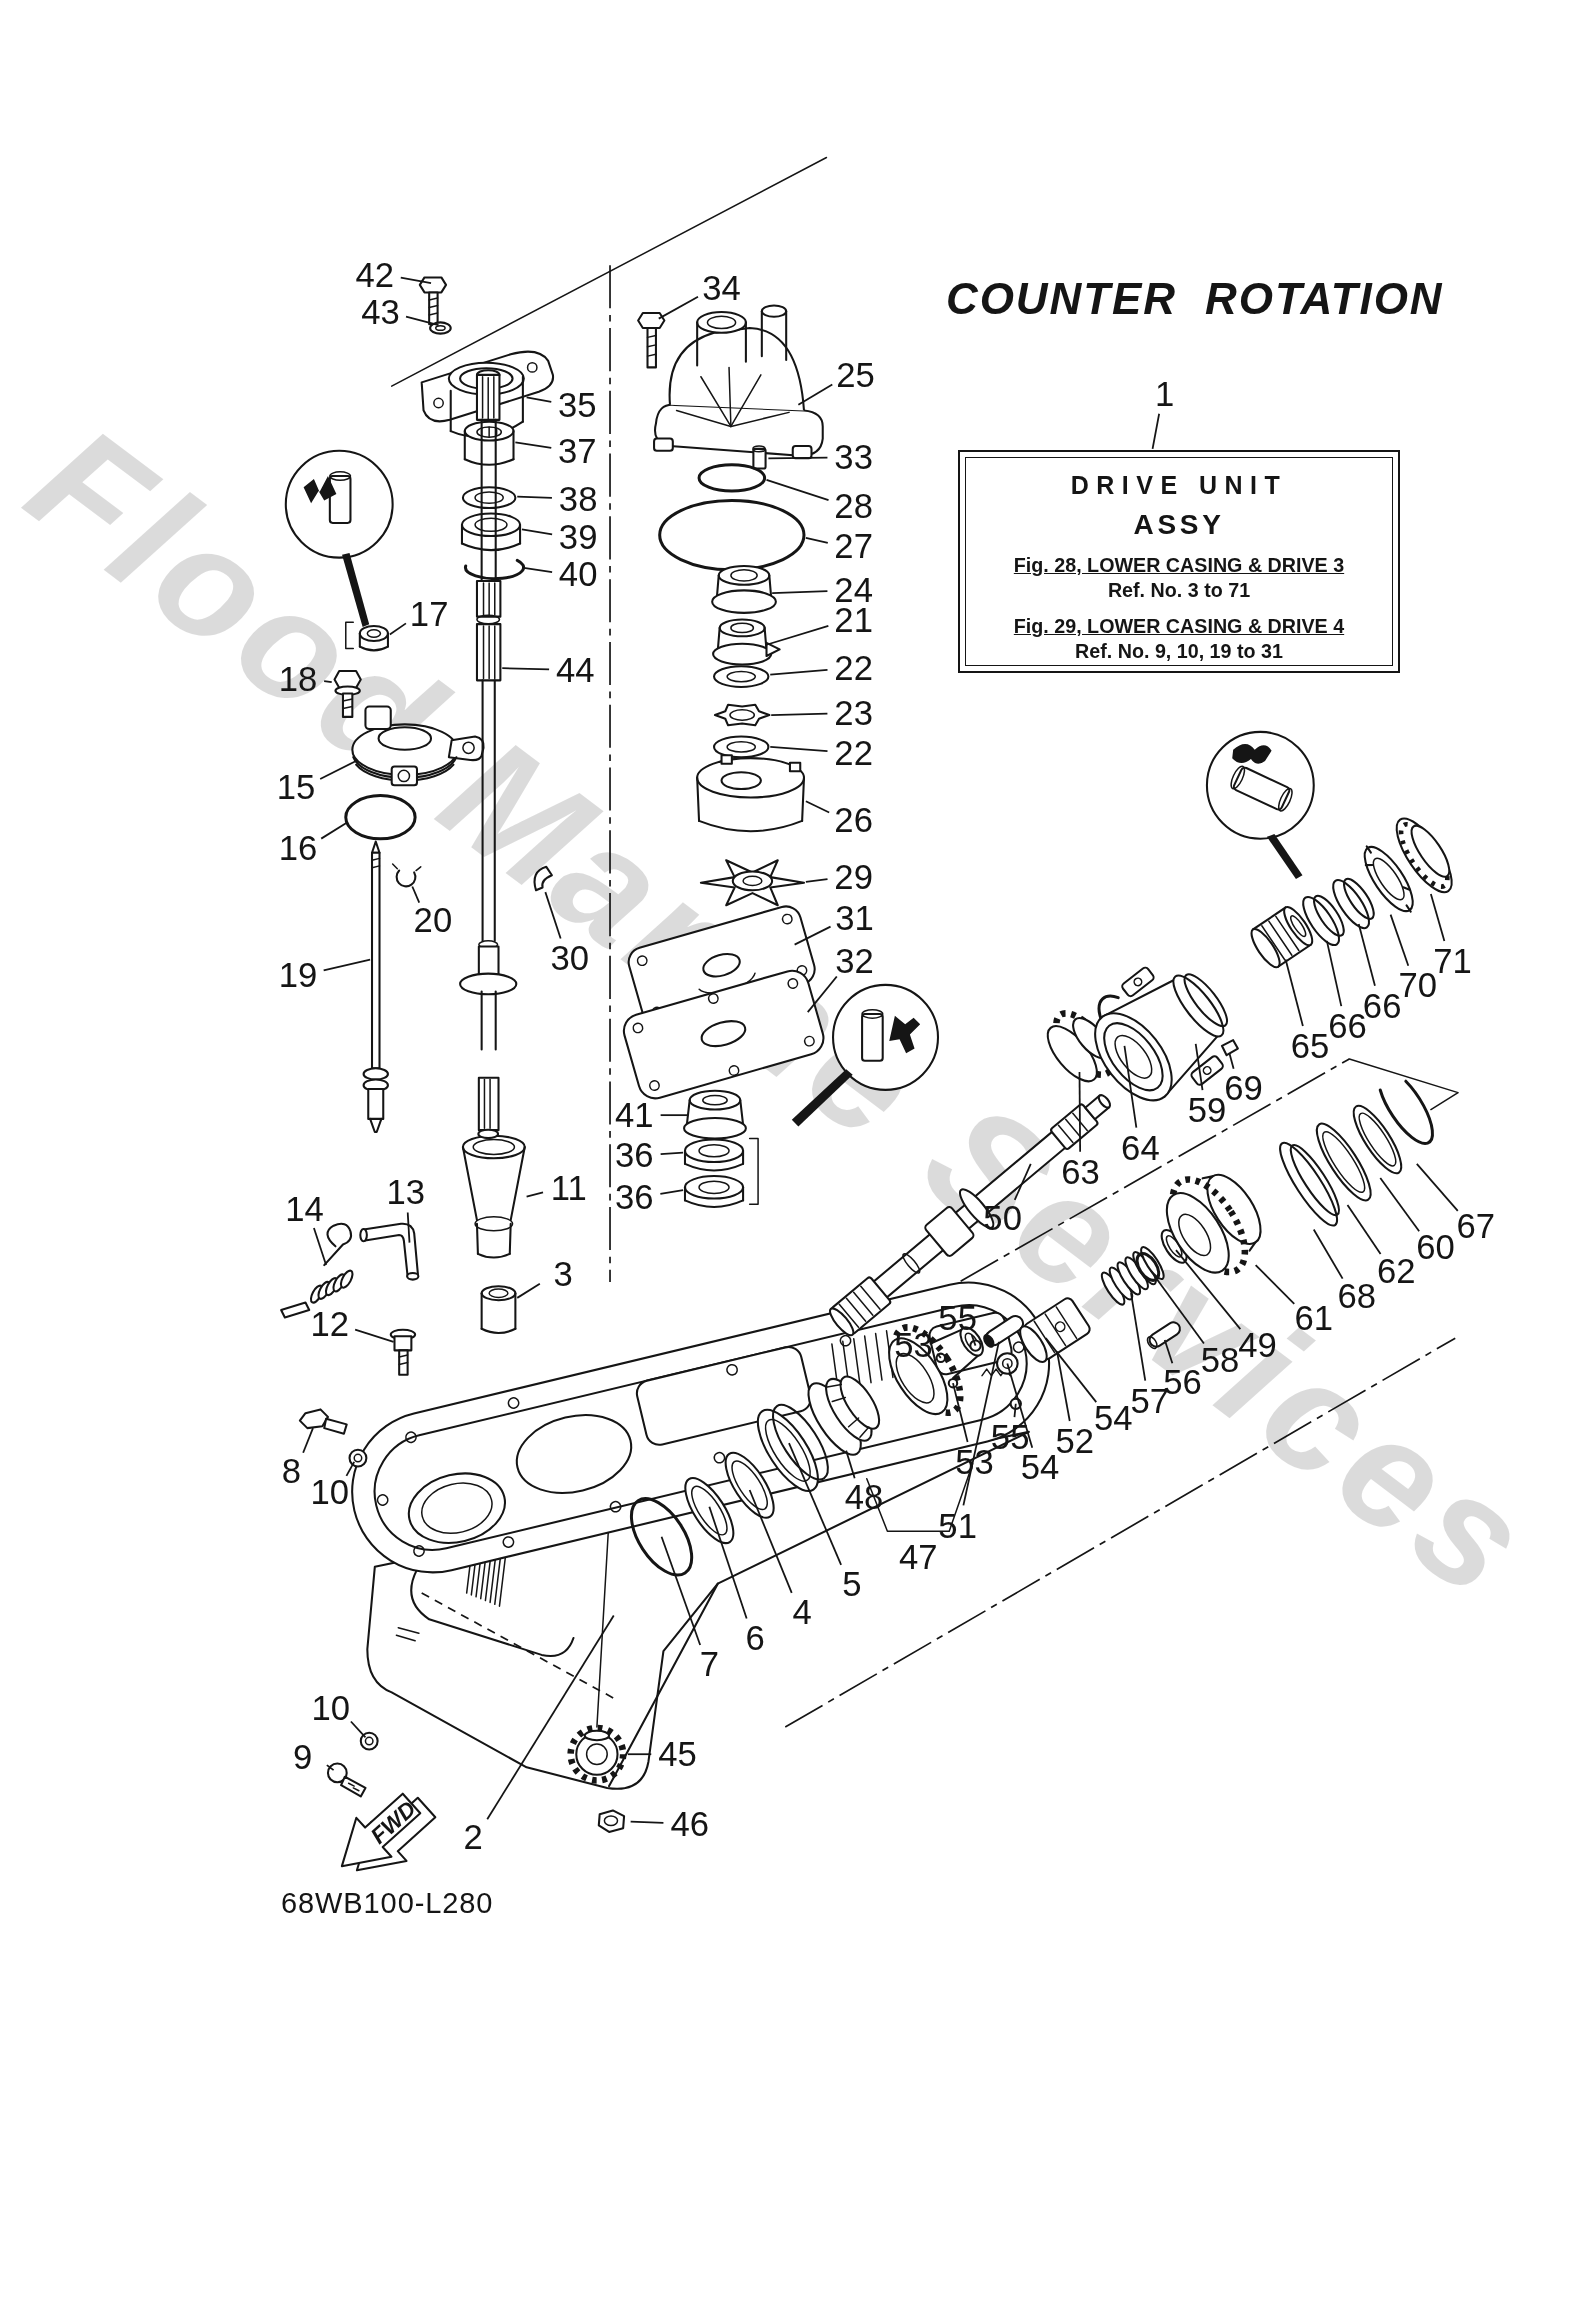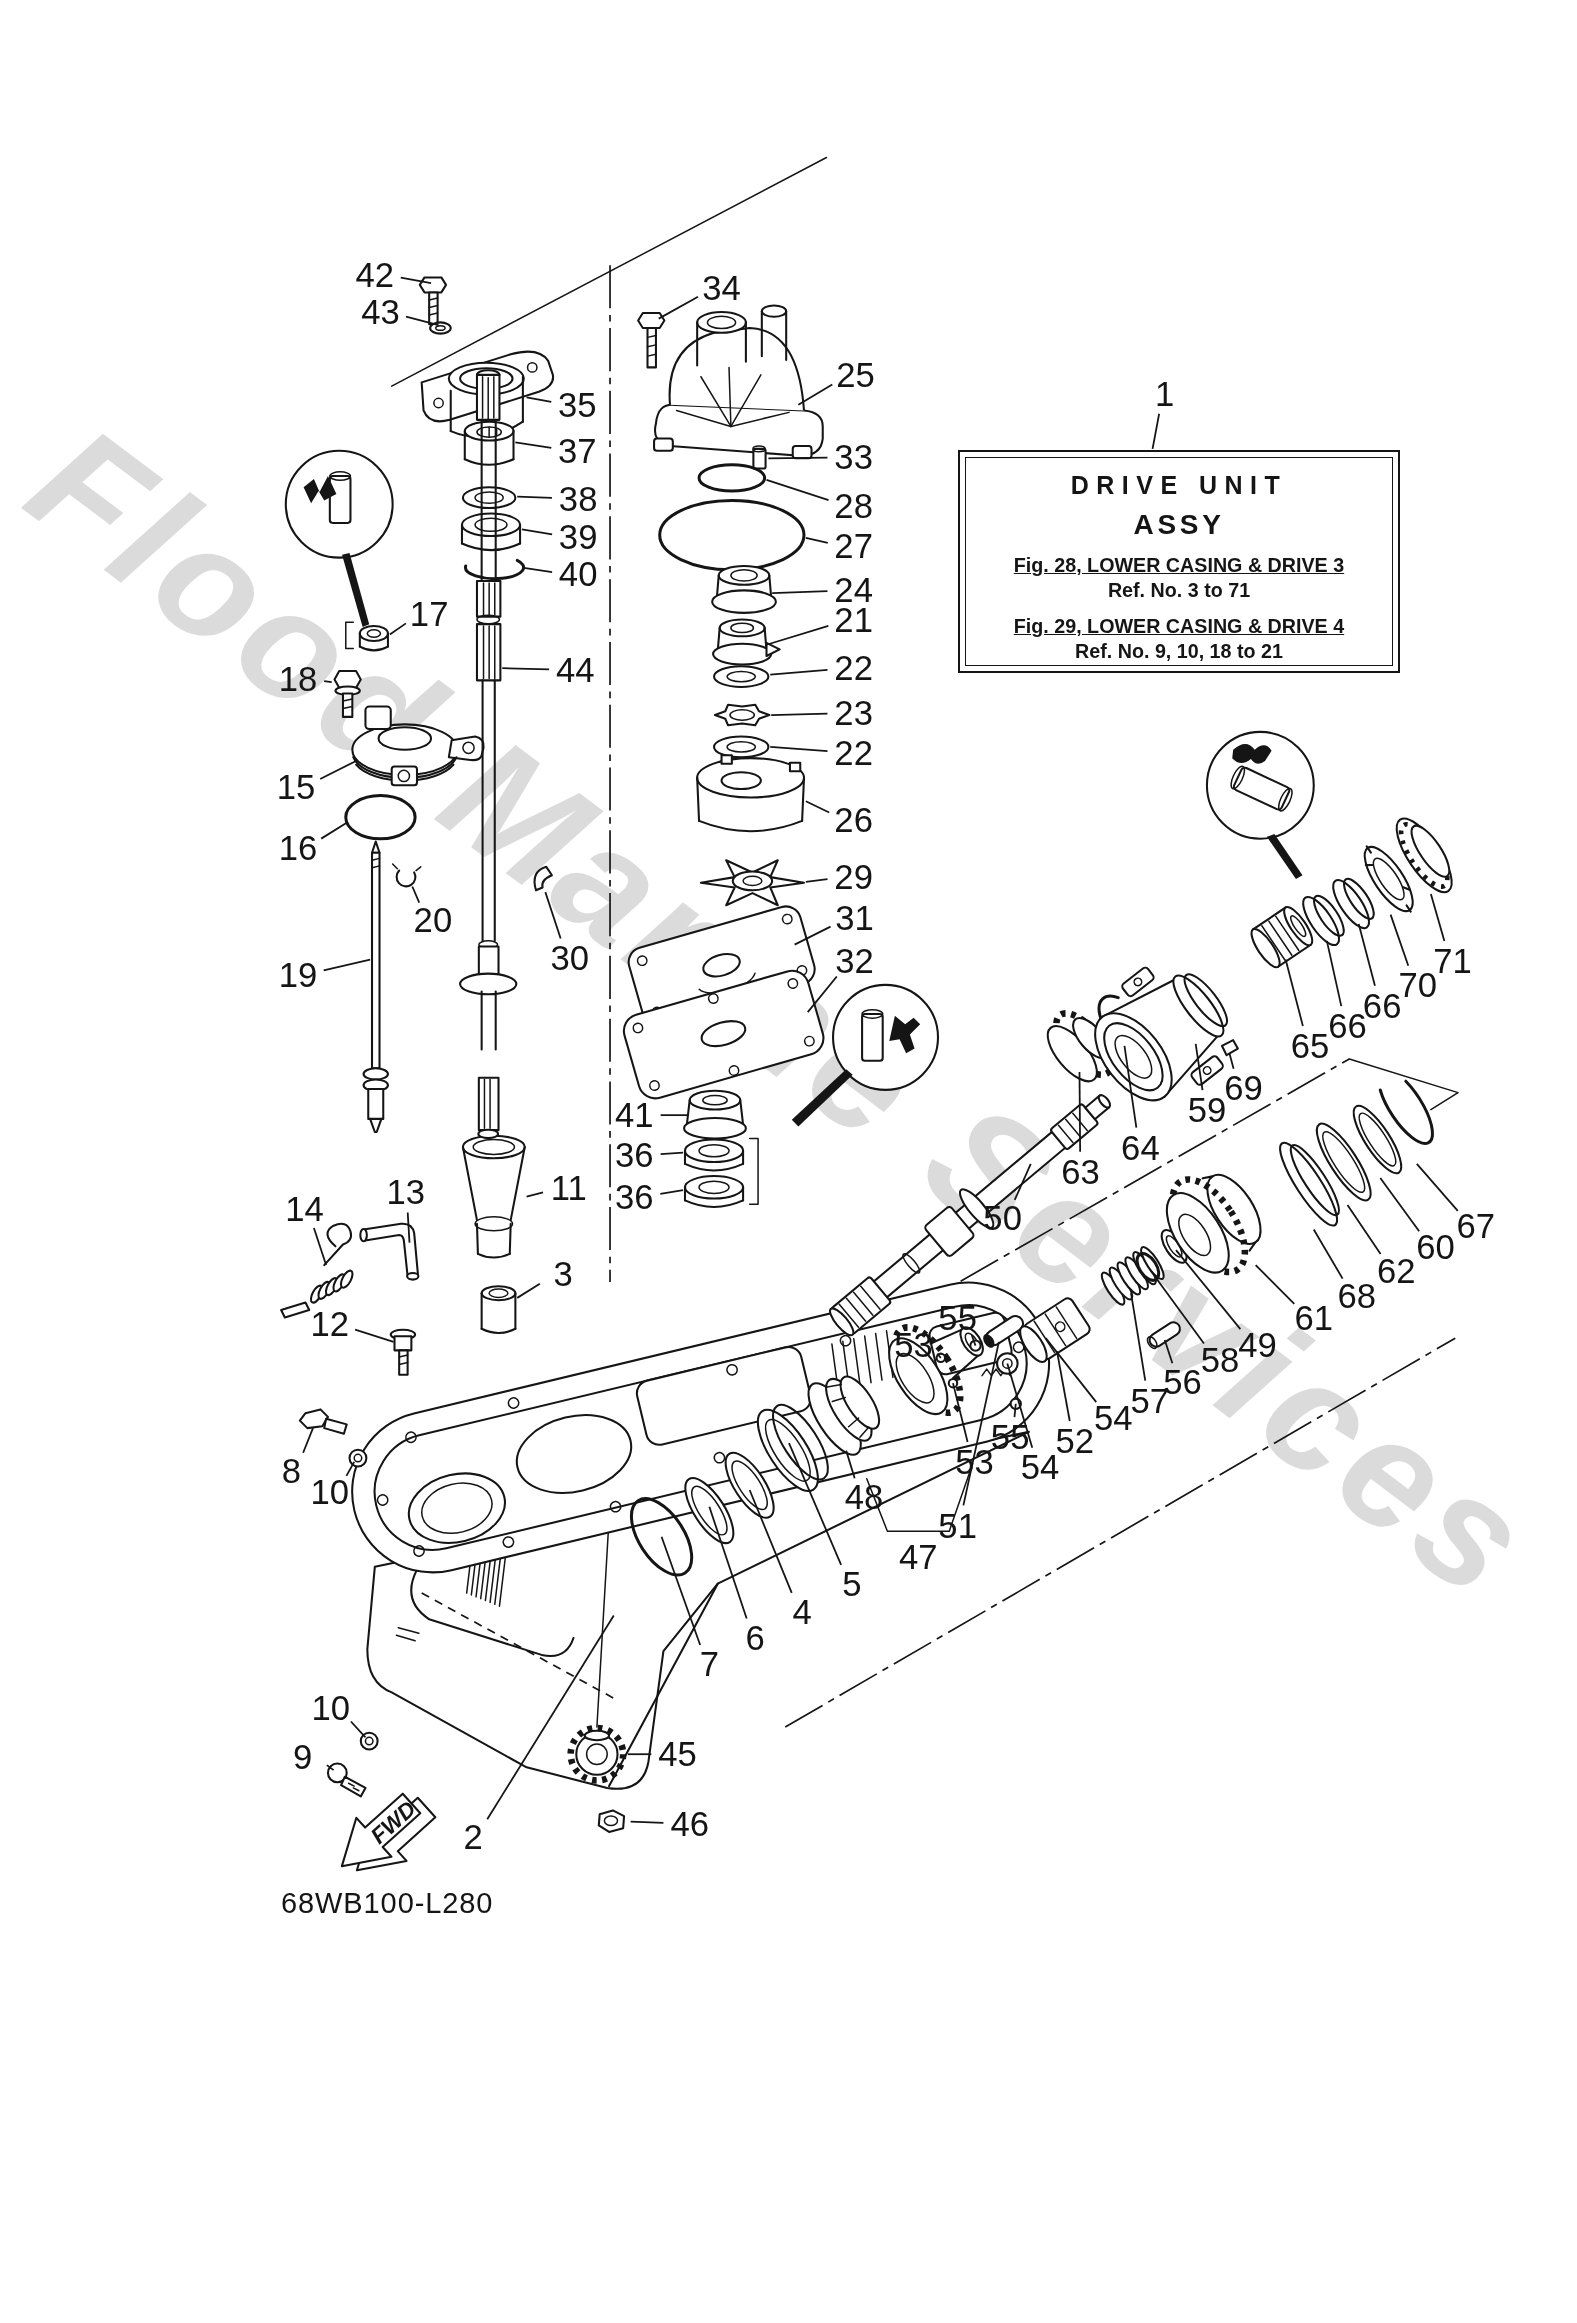--- a/index.html
+++ b/index.html
@@ -797,28 +797,29 @@
         <text x="1448" y="1383" class="callout" text-anchor="middle" dominant-baseline="central">68</text>
         <line x1="1473.3" y1="1338.3" x2="1438" y2="1286" stroke="#151515" stroke-width="1.9"></line>
         <text x="1490" y="1356" class="callout" text-anchor="middle" dominant-baseline="central">62</text>
         <line x1="1514.5" y1="1313.8" x2="1473" y2="1257" stroke="#151515" stroke-width="1.9"></line>
         <text x="1532" y="1331" class="callout" text-anchor="middle" dominant-baseline="central">60</text>
         <line x1="1555.7" y1="1292.1" x2="1512" y2="1242" stroke="#151515" stroke-width="1.9"></line>
         <text x="1575" y="1308" class="callout" text-anchor="middle" dominant-baseline="central">67</text>
       </g>
 </svg>
 
+  <div id="title">COUNTER  ROTATION</div>
 
   <div id="assybox">
     <div class="inner">
       <div class="bx1">DRIVE UNIT</div>
       <div class="bx2">ASSY</div>
       <div class="bx3">Fig. 28, LOWER CASING &amp; DRIVE 3</div>
       <div class="bx4">Ref. No. 3 to 71</div>
       <div class="bx3">Fig. 29, LOWER CASING &amp; DRIVE 4</div>
-      <div class="bx4">Ref. No. 9, 10, 18 to 21</div>
+      <div class="bx4">Ref. No. 9, 10, 19 to 31</div>
     </div>
   </div>
 
   <div id="dwgcode">68WB100-L280</div>
 
 </div>
 
 
 </body></html>

